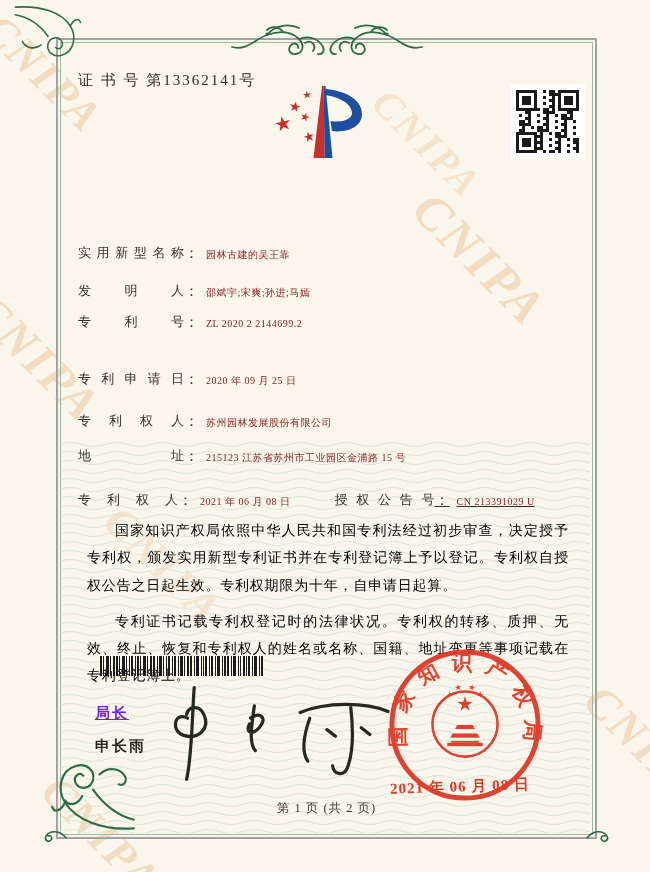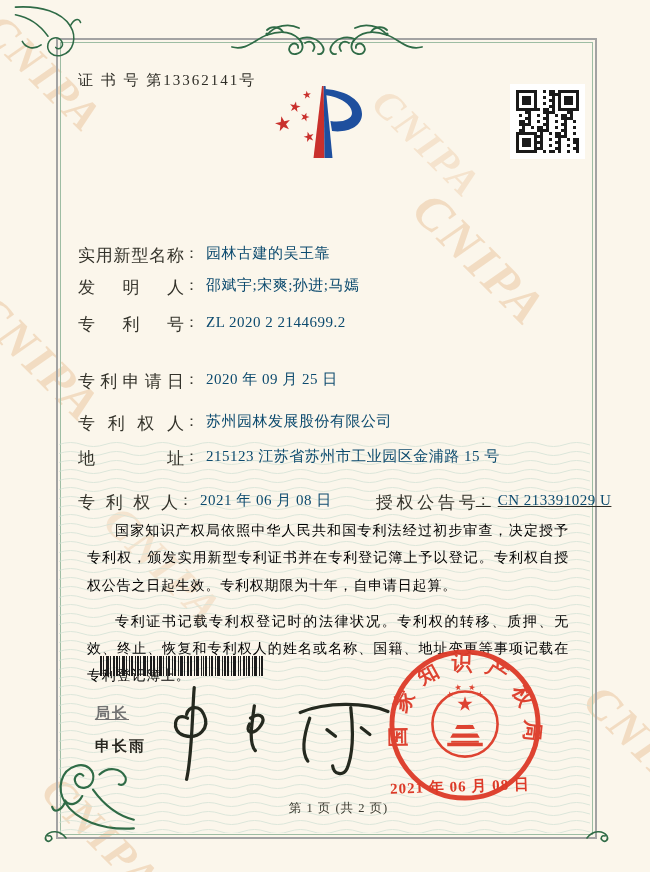--- a/index.html
+++ b/index.html
@@ -45,48 +45,48 @@
   .cert-no{position:absolute; left:20px; top:31px; font-size:15px; letter-spacing:2px; z-index:4;}
   .logo{position:absolute; left:210px; top:40px; z-index:4;}
   .qr{position:absolute; left:452px; top:44px; background:#ffffff; padding:2px; z-index:4;}
   .title{
     position:absolute; left:0; top:122px; width:100%; text-align:center;
     font-size:30px; font-weight:bold; letter-spacing:8px; text-indent:8px;
     color:#21201a; z-index:4;
   }
   .fields{position:absolute; left:20px; top:204px; width:500px; z-index:4;}
   .f-row{position:absolute; left:0; width:500px; white-space:nowrap;}
-  .r0{top:0;} .r1{top:32px;} .r2{top:69px;} .r3{top:126px;} .r4{top:168px;} .r5{top:203px;} .r6{top:247px;}
+  .r0{top:0;} .r1{top:38px;} .r2{top:69px;} .r3{top:126px;} .r4{top:168px;} .r5{top:203px;} .r6{top:247px;}
   .f-label{
     display:inline-block; width:106px; text-align:justify; text-align-last:justify;
-    font-size:17px; color:#34332b; vertical-align:top;
+    font-size:13px; color:#34332b; vertical-align:top;
   }
   .f-label.short{width:100px;}
   .f-colon{font-size:15px; color:#34332b;}
-  .f-value{font-size:15px; color:#0c4a6e; margin-left:7px; letter-spacing:.5px;}
+  .f-value{font-size:10px; color:#7f1d1d; margin-left:7px; letter-spacing:.5px;}
   .pair2{margin-left:44px;text-decoration:underline;}
   .paragraphs{position:absolute; left:20px; top:468px; width:500px; z-index:4;}
   .paragraphs p{
     margin:9px; font-size:14px; line-height:1.95; letter-spacing:.8px;
     text-indent:2em; color:#000000; text-align:justify;
   }
   .barcode{position:absolute; left:42px; top:616px; z-index:4;}
   .sig-role{position:absolute; left:37px; top:664px; font-size:15px; font-weight:bold;
-    font-family:"Liberation Sans","DejaVu Sans",sans-serif; color:#737373; z-index:4; letter-spacing:2px;text-decoration:underline;}
+    font-family:"Liberation Sans","DejaVu Sans",sans-serif; color:#6d28d9; z-index:4; letter-spacing:2px;text-decoration:underline;}
   .sig-name{position:absolute; left:37px; top:697px; font-size:15px; font-weight:bold;
     font-family:"Liberation Sans","DejaVu Sans",sans-serif; color:#2a2922; z-index:4; letter-spacing:2px;text-align:center;}
   .sig-hand{position:absolute; left:100px; top:640px; z-index:4;}
   .seal{position:absolute; left:328px; top:606px; z-index:5; opacity:.95;}
   .stamp-date{
     position:absolute; left:332px; top:736px; width:215px; z-index:6;
     font-size:15px; font-weight:bold; color:#dd3a28; letter-spacing:1px;
     transform:rotate(-2deg); white-space:nowrap;
   }
   .footer{
-    position:absolute; left:12px; top:760px; width:100%; text-align:center;
+    position:absolute; left:0; top:760px; width:100%; text-align:center;
     font-size:12.5px; color:#3b3a30; z-index:4; letter-spacing:1px;
   }
 </style>
 </head>
 <body>
 
 <div class="page">
 
   <span class="wm wm1">CNIPA</span>
   <span class="wm wm2">CNIPA</span>

